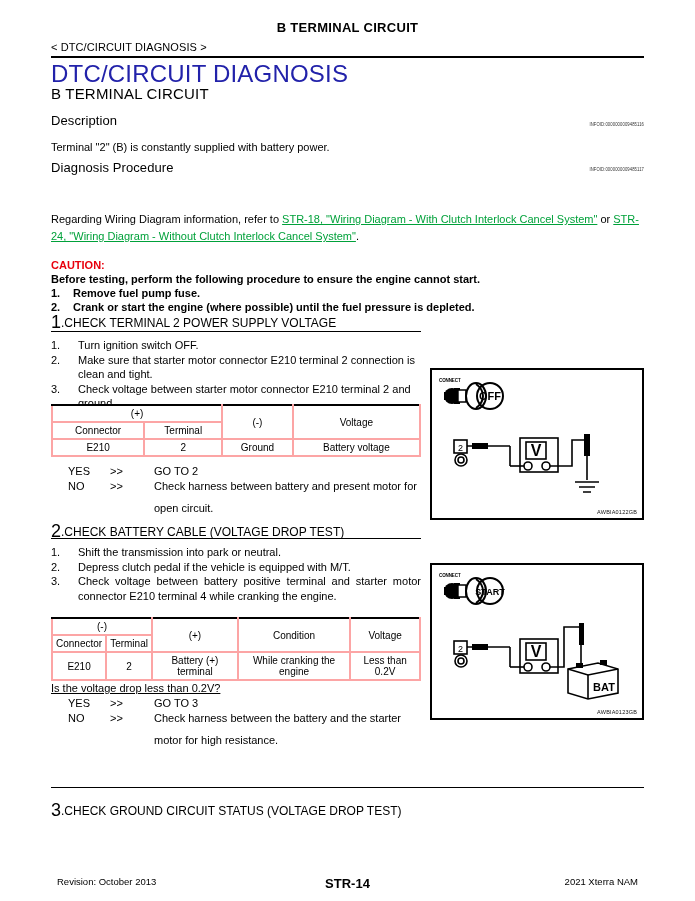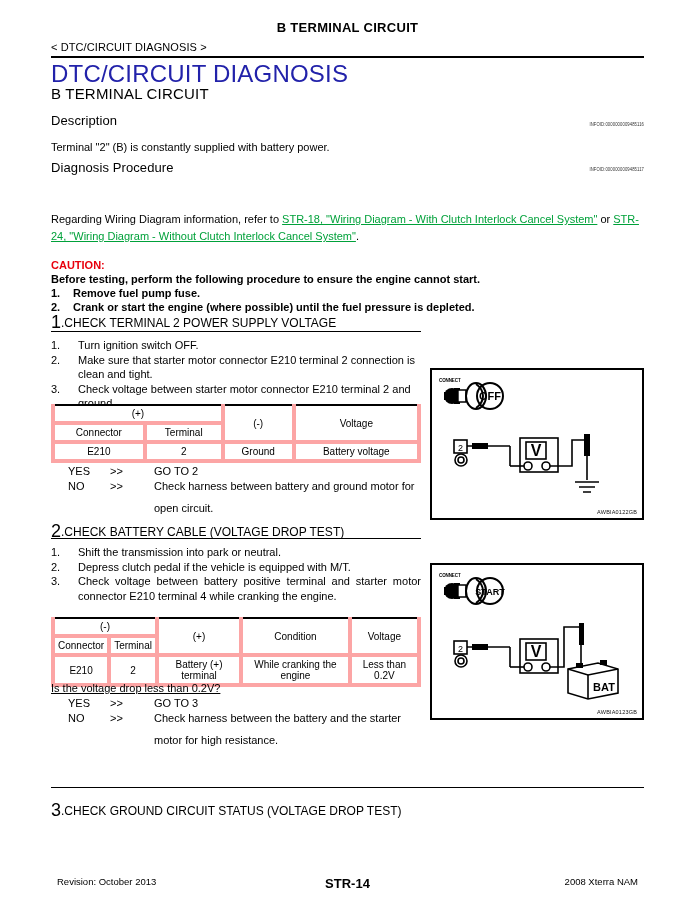--- a/index.html
+++ b/index.html
@@ -180,21 +180,21 @@
 
   
   table.spec {
     position: absolute;
     left: 51px;
     border-collapse: collapse;
     font-size: 10px;
     background: #fff;
   }
   table.spec td, table.spec th {
-    border: 4px solid #fca5a5;
+    border: 2px solid #fca5a5;
     text-align: center;
     vertical-align: middle;
     font-weight: normal;
     padding: 2px 3px;
   }
   table.spec .top-edge { border-top: 2px solid #000; }
   .tbl1 { top: 404px; width: 370px; }
   .tbl2 { top: 617px; width: 370px; }
 
   
@@ -347,21 +347,21 @@
 
   <div class="qa qa1">
     <div class="ans">
       <span class="label">YES</span>
       <span class="arrow">&gt;&gt;</span>
       <span>GO TO 2</span>
     </div>
     <div class="ans justify">
       <span class="label">NO</span>
       <span class="arrow">&gt;&gt;</span>
-      <span>Check harness between battery and ground motor for</span>
+      <span>Check harness between battery and present motor for</span>
     </div>
     <div class="ans-cont">open circuit.</div>
   </div>
 
   <div class="figure fig1">
     <svg class="fig-inner" viewBox="0 0 210 148">
 
       <g>
         <path d="M12,22 L22,22 L22,18 L28,18 L28,34 L22,34 L22,30 L12,30 Z" fill="#000"></path>
         <path d="M28,20 L34,20 L34,24 L28,24 Z" fill="#000"></path>
@@ -501,15 +501,15 @@
     <span class="fig-id">AWBIA0123GB</span>
   </div>
 
   <div class="step step3">
     <span class="big">3</span><span>.</span><span>CHECK GROUND CIRCUIT STATUS (VOLTAGE DROP TEST)</span>
   </div>
   <div class="step-rule step3-rule"></div>
 
   <div class="foot left">Revision: October 2013</div>
   <div class="foot center">STR-14</div>
-  <div class="foot right">2008 Xterra NAM</div>
+  <div class="foot right">2021 Xterra NAM</div>
 
 </div>
 
 </body></html>

